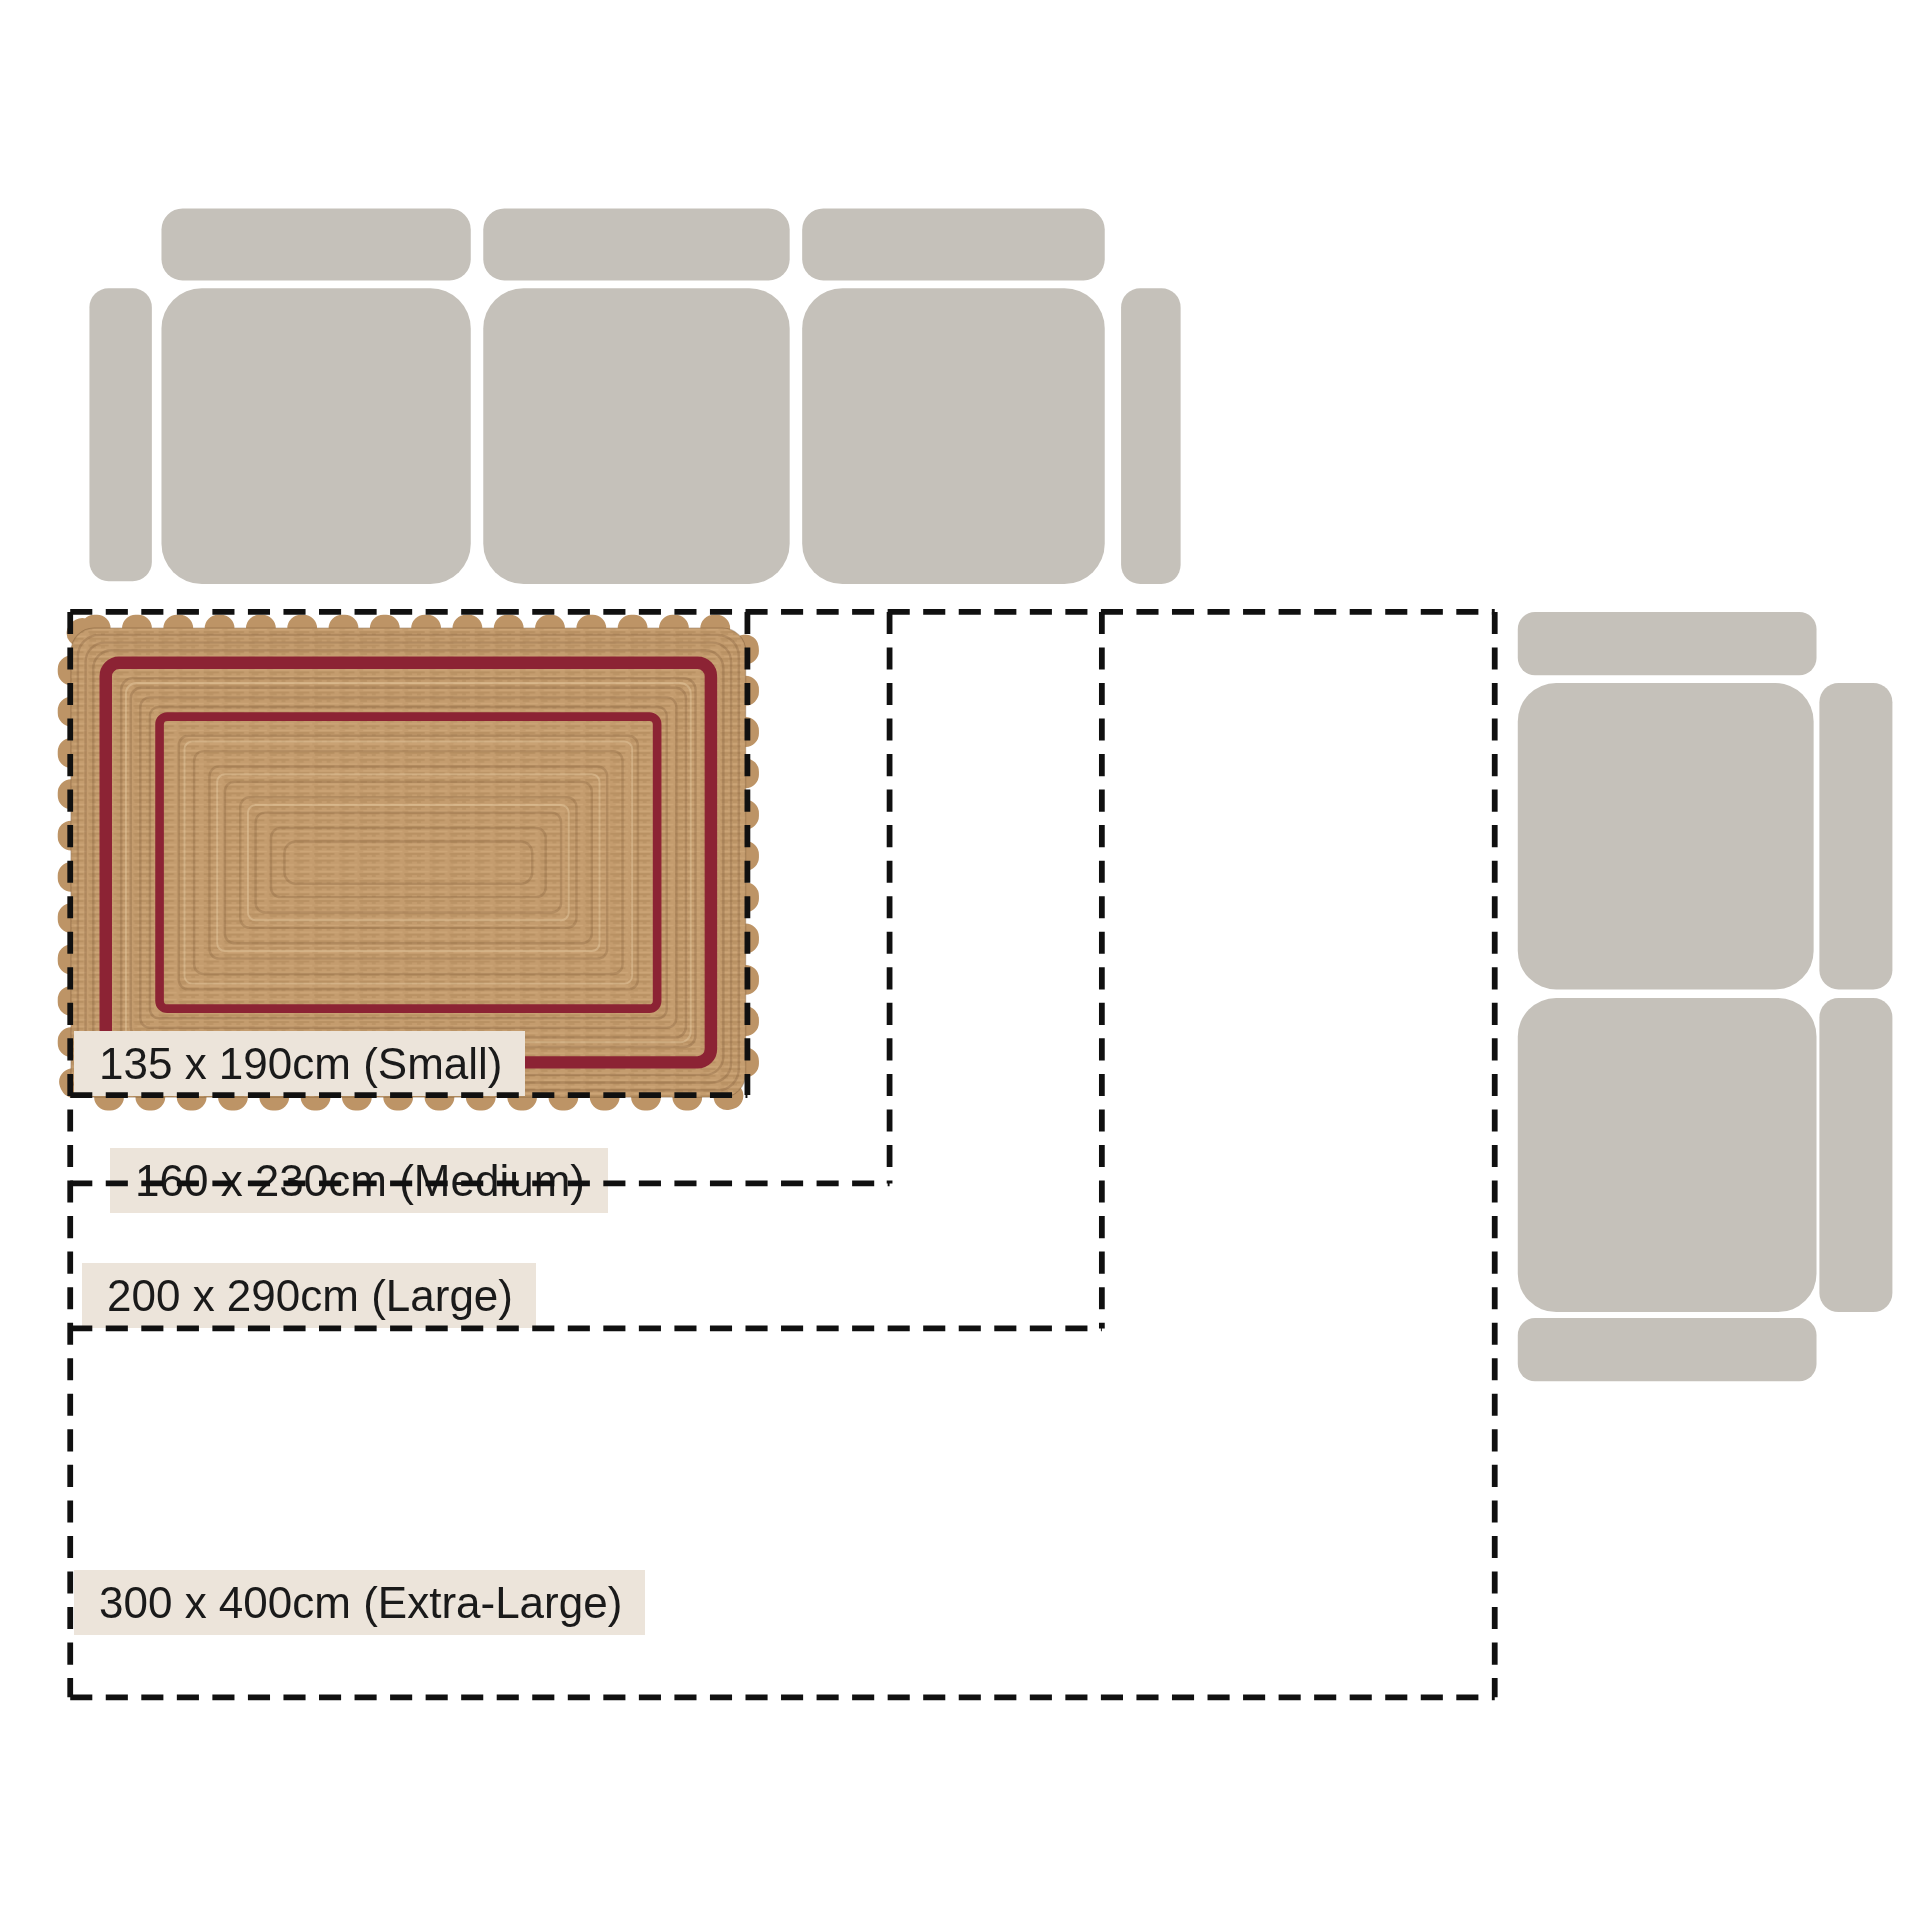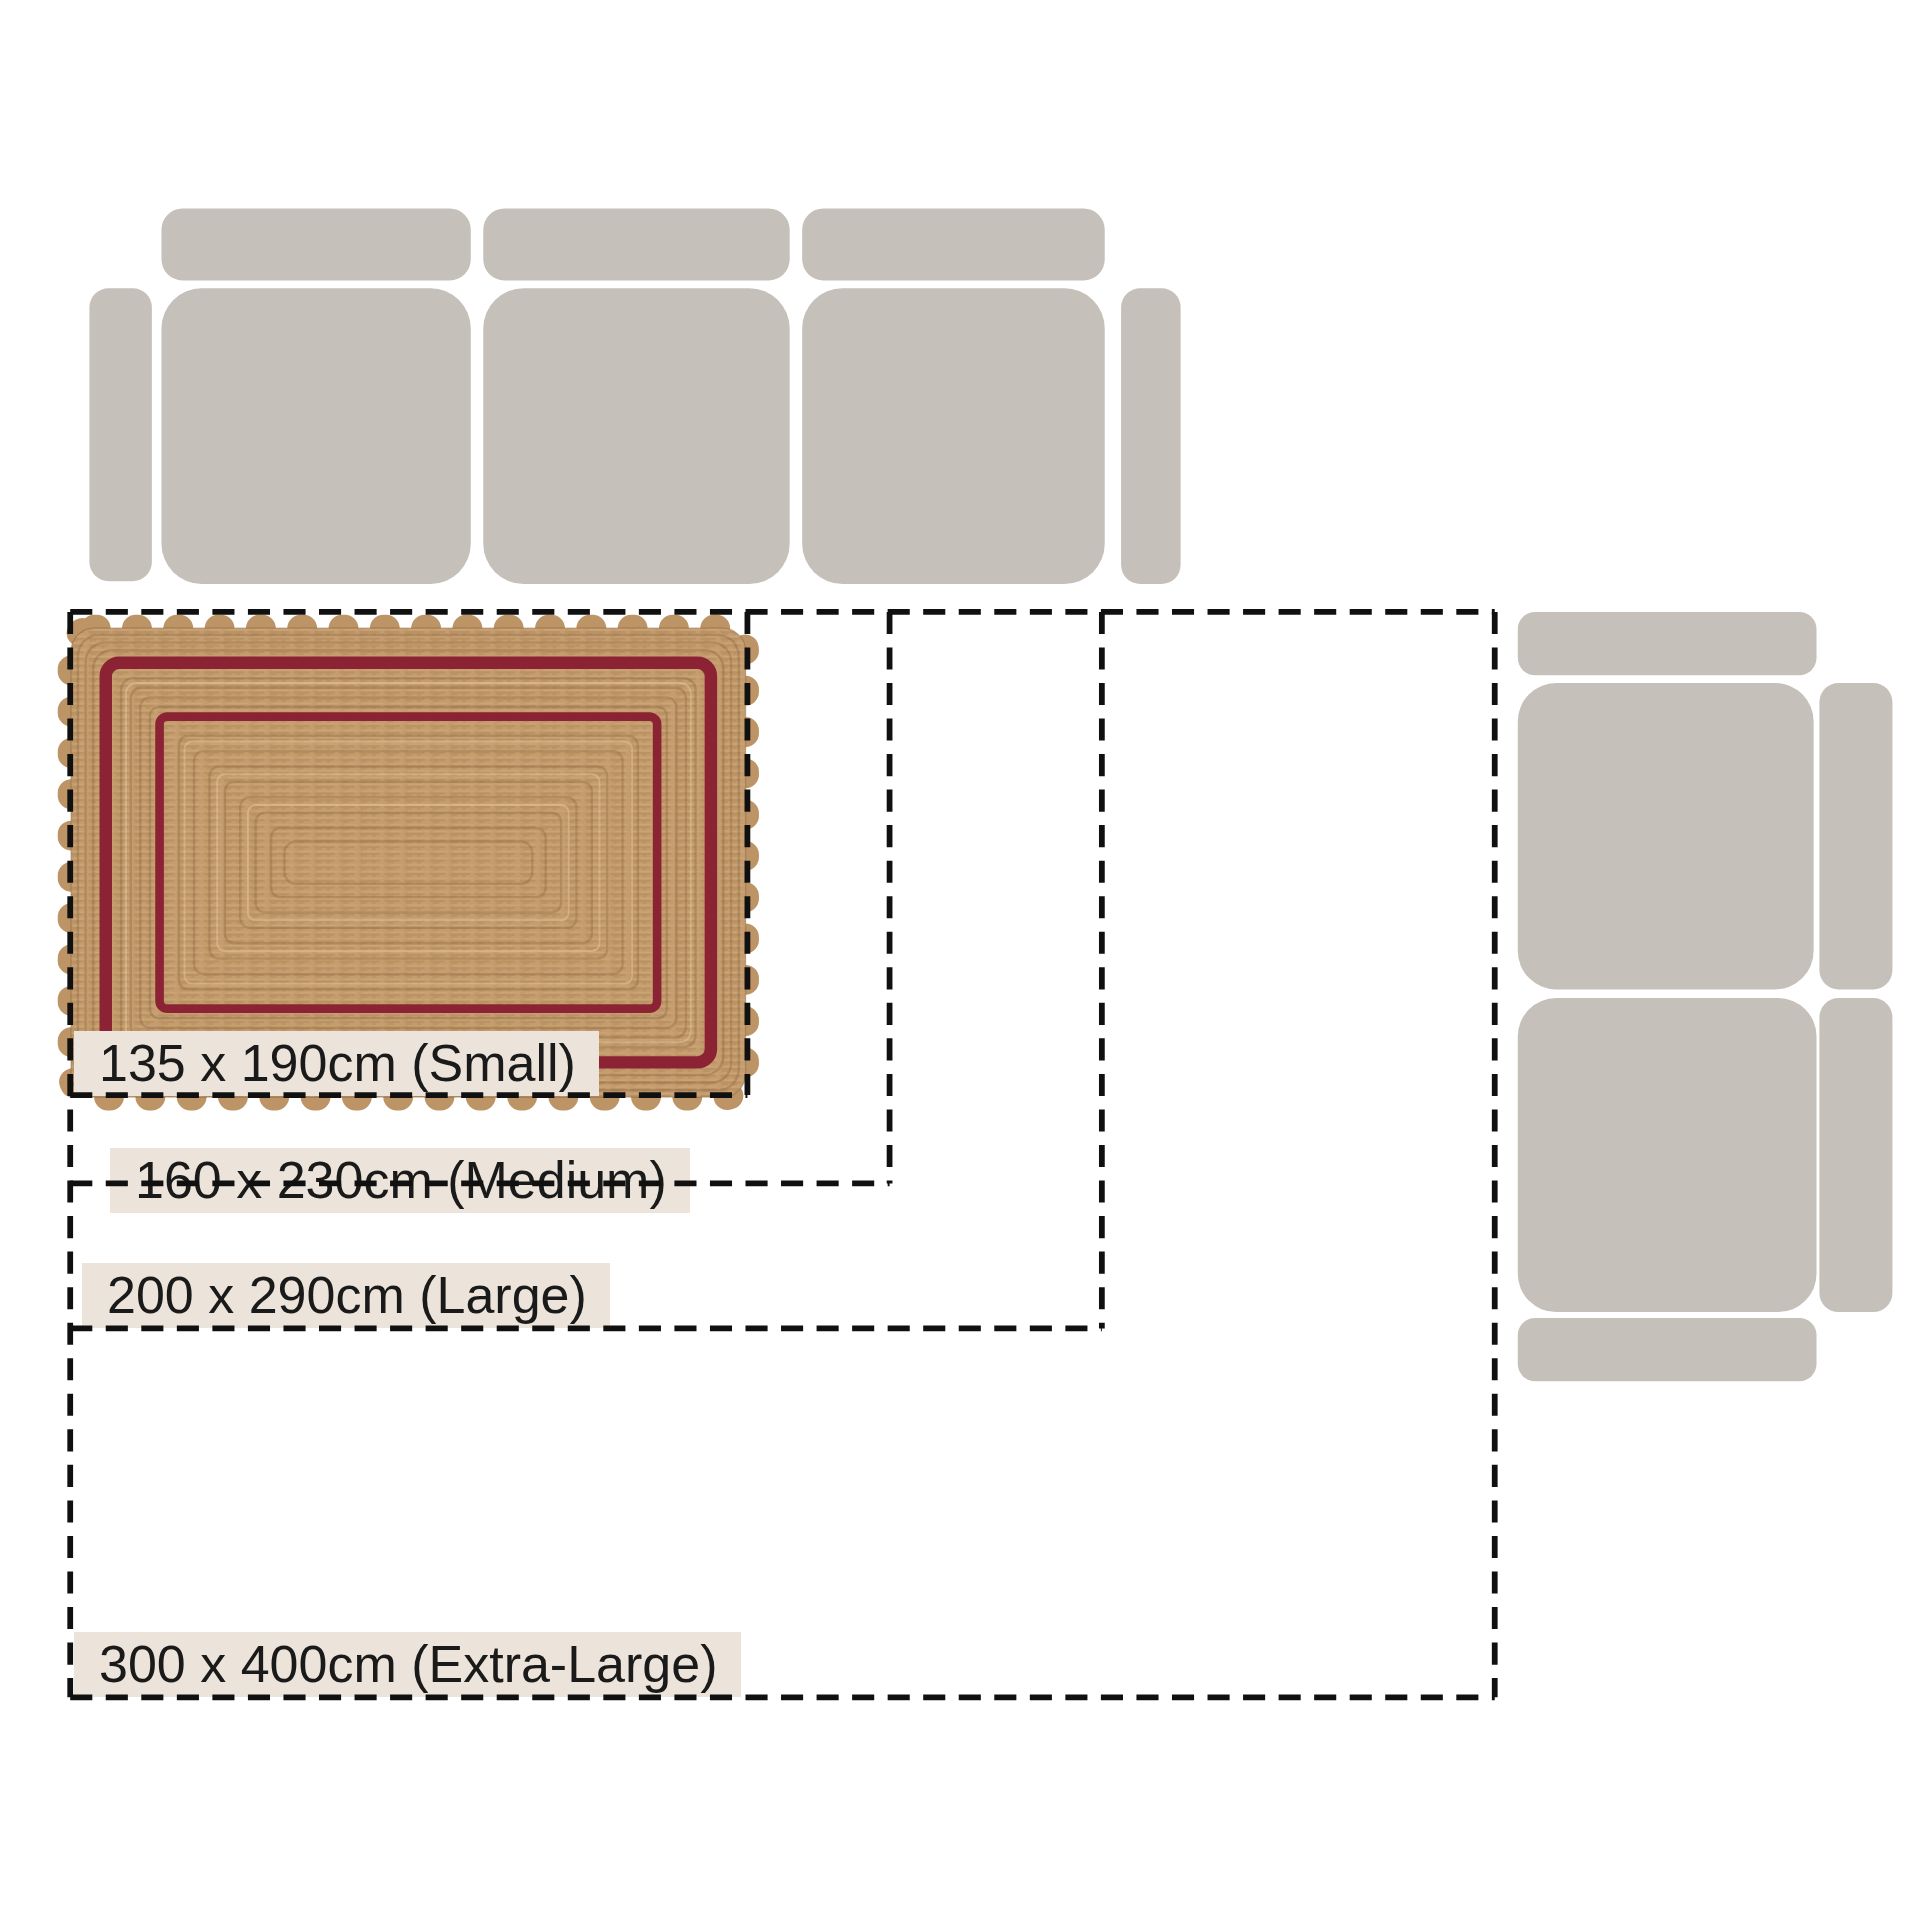--- a/index.html
+++ b/index.html
@@ -7,21 +7,21 @@
     position:relative;
     width:1929px;height:1924px;
     background:#ffffff;
     font-family:"Liberation Sans", sans-serif;
     overflow:hidden;
   }
   .size-label{
     position:absolute;
     background:#ece4da;
     color:#1a1a1a;
-    font-size:52px;
+    font-size:44px;
     line-height:65px;
     height:65px;
     padding:0 23px 0 25px;
     white-space:nowrap;
     z-index:3;
   }
   svg.gfx{position:absolute;left:0;top:0;z-index:1;}
   svg.dashes{position:absolute;left:0;top:0;z-index:4;pointer-events:none;}
 </style>
 </head>
@@ -99,21 +99,21 @@
         <rect x="208" y="206" width="318" height="104" rx="10"></rect>
         <rect x="224" y="222" width="286" height="72" rx="10"></rect>
         <rect x="238" y="236" width="258" height="44" rx="12"></rect>
       </g>
     </g>
   </svg>
 
   <div class="size-label" style="left:74px;top:1031px;">135 x 190cm (Small)</div>
   <div class="size-label" style="left:74px;top:1148px;margin-left:36px;">160 x 230cm (Medium)</div>
   <div class="size-label" style="left:82px;top:1263px;">200 x 290cm (Large)</div>
-  <div class="size-label" style="left:74px;top:1632px;text-align:right;">300 x 400cm (Extra-Large)</div>
+  <div class="size-label" style="left:74px;top:1570px;text-align:right;">300 x 400cm (Extra-Large)</div>
 
   <svg class="dashes" width="1929" height="1924" viewBox="0 0 2008 2003">
     <g fill="none" stroke="#101010" stroke-width="6" stroke-dasharray="23 14">
       <path d="M73,637 H1556" stroke="#101010"></path>
       <path d="M73,637 V1767" stroke="#101010"></path>
       <path d="M778,637 V1140 M73,1140 H778" stroke="#101010"></path>
       <path d="M926,637 V1232 M73,1232 H926" stroke="#101010"></path>
       <path d="M1147,637 V1383 M73,1383 H1147" stroke="#101010"></path>
       <path d="M1556,637 V1767 M73,1767 H1556" stroke="#101010"></path>
     </g>

